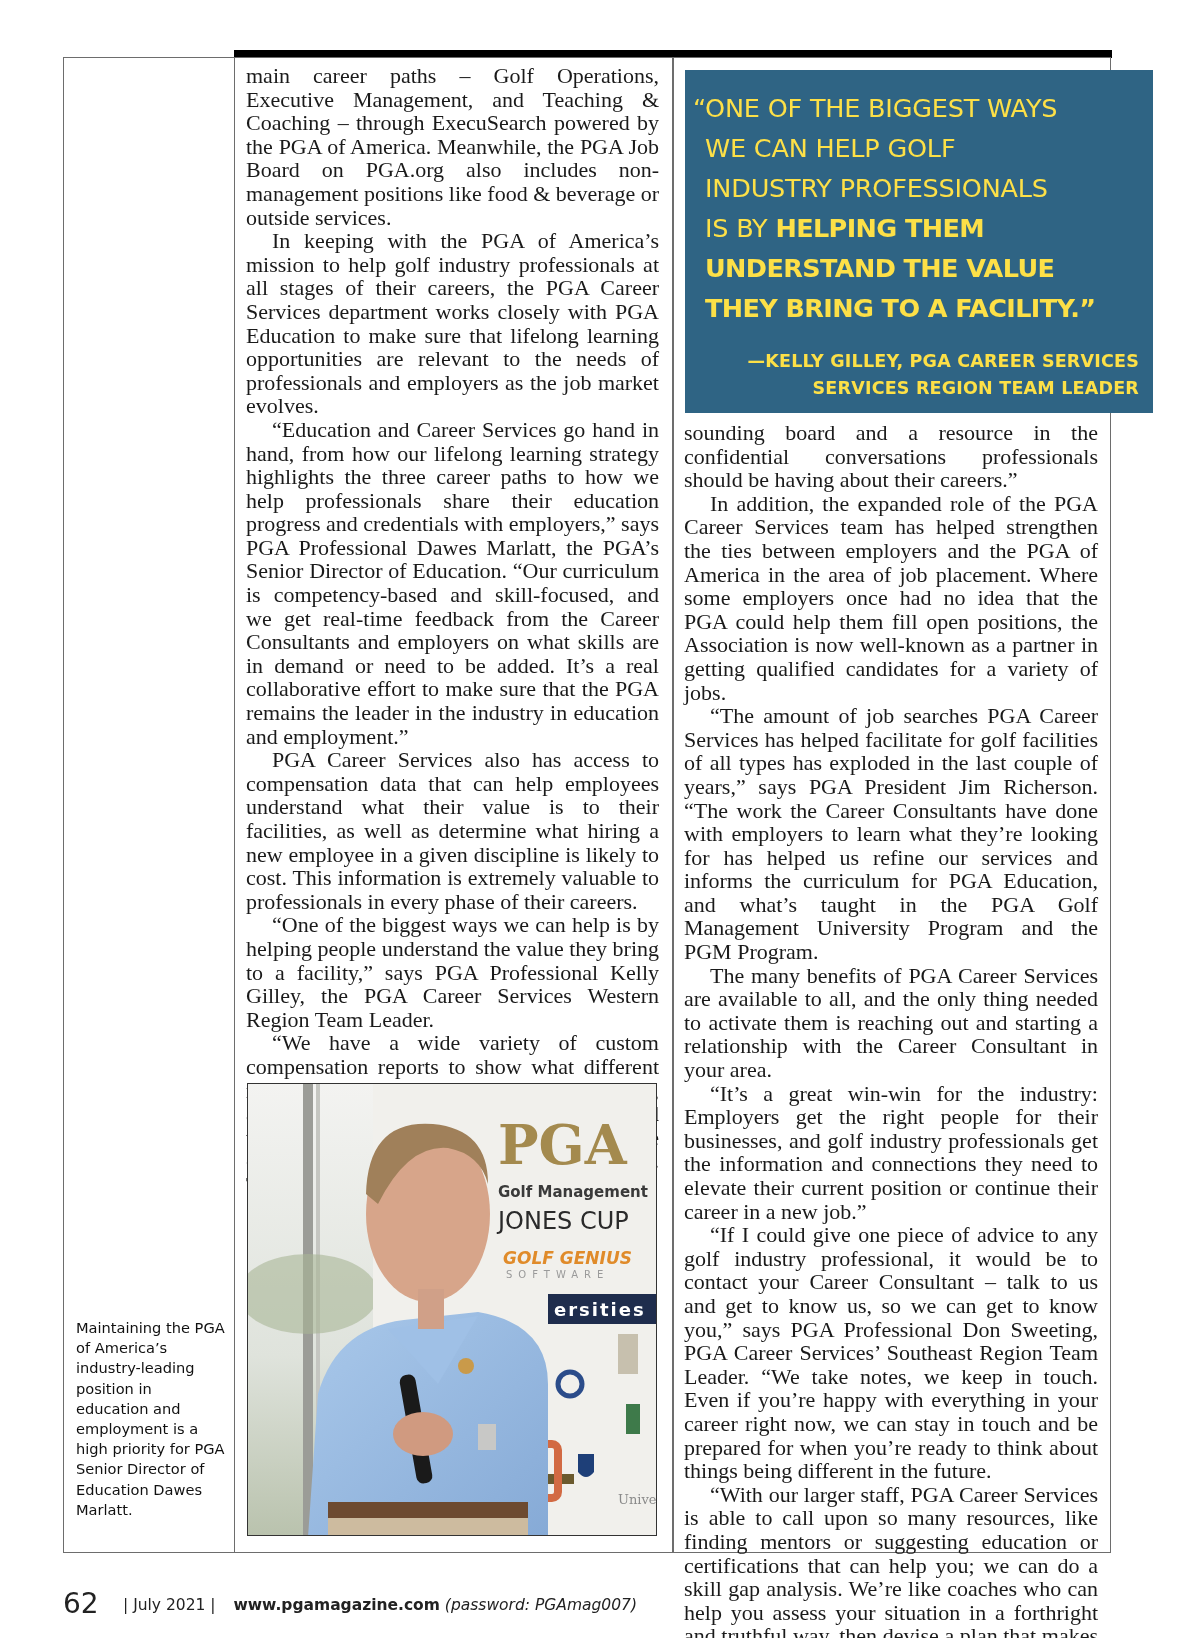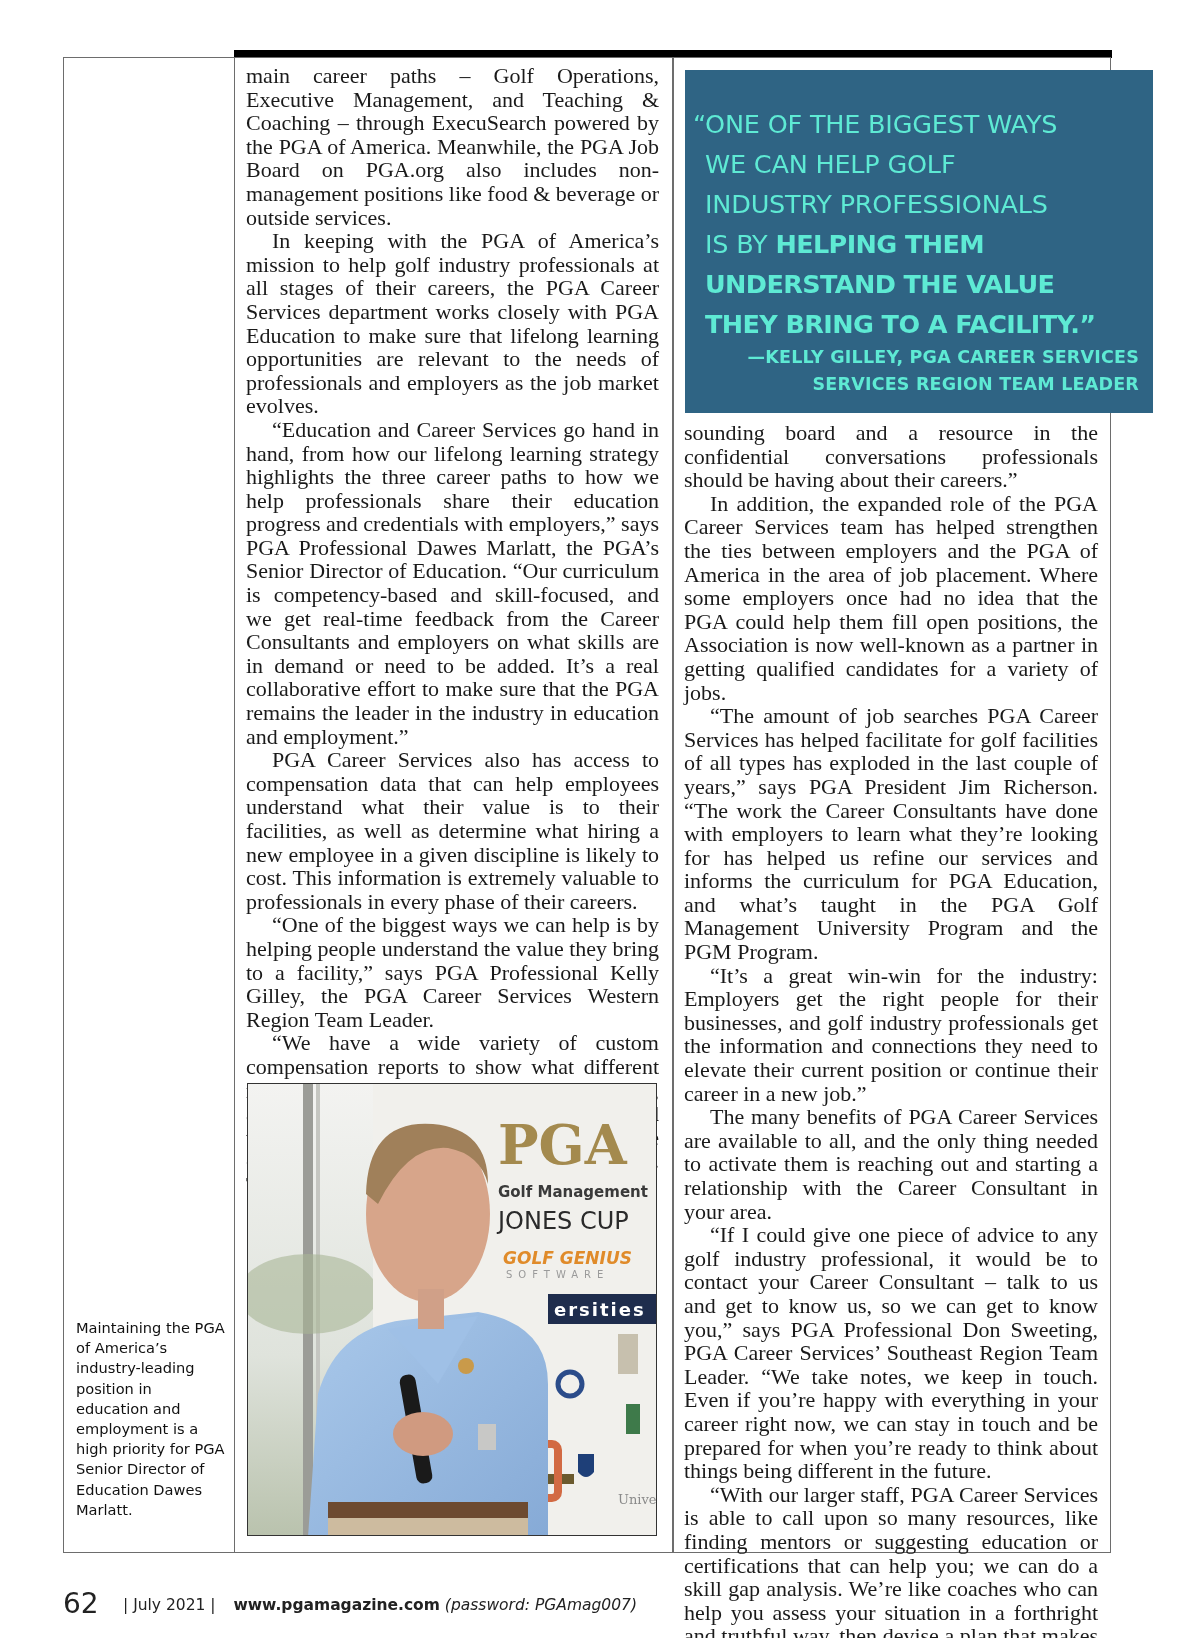--- a/index.html
+++ b/index.html
@@ -14,26 +14,26 @@
   #col-divider { position: absolute; left: 672px; top: 57px; width: 1.5px; height: 1496px; background: #6d6d6d; }
   #top-bar { position: absolute; left: 234px; top: 50px; width: 878px; height: 8px; background: #000; }
 
   .column { position: absolute; font-size: 22px; line-height: 23.6px; color: #1a1a1a; text-align: justify; }
   #col-left { left: 246px; top: 64px; width: 413px; }
   #col-right { left: 684px; top: 421px; width: 414px; }
   .column p { margin: 0; text-indent: 26px; }
   .column p.no-indent { text-indent: 0; }
 
   #pullquote { position: absolute; left: 685px; top: 70px; width: 468px; height: 343px;
-    background: #2f6484; color: #5eead4; box-sizing: border-box; padding: 34px 14px 0 8px; }
+    background: #2f6484; color: #fde047; box-sizing: border-box; padding: 18px 14px 0 8px; }
   #pullquote .quote { font-size: 25.5px; line-height: 40px; letter-spacing: -0.2px; margin-left: 0; }
   #pullquote .quote .line { display: block; padding-left: 12px; }
   #pullquote .quote .line.first { padding-left: 0; }
   #pullquote .quote b { font-weight: 900; letter-spacing: -0.6px; }
-  #pullquote .attrib { text-align: right; font-size: 17.5px; line-height: 27px; font-weight: bold; letter-spacing: 0.2px; margin-top: 0; }
+  #pullquote .attrib { text-align: right; font-size: 17.5px; line-height: 27px; font-weight: bold; letter-spacing: 0.2px; margin-top: 20px; }
 
   #photo { position: absolute; left: 247px; top: 1083px; width: 410px; height: 453px;
     border: 1.5px solid #333; box-sizing: border-box; overflow: hidden; background: #fef9c3; }
 
   #caption { position: absolute; left: 76px; top: 1318px; width: 150px; font-size: 14.6px; line-height: 20.2px; color: #111; }
 
   #footer { position: absolute; left: 63px; top: 1587px; height: 40px; color: #222; white-space: nowrap; }
   #footer .page-num { font-size: 28px; position: absolute; left: 0; top: 0; }
   #footer .info { position: absolute; left: 60px; top: 9px; font-size: 15.5px; }
   #footer .info .url { font-weight: bold; margin-left: 13px; }
@@ -68,22 +68,22 @@
   <div class="attrib">
     <div>—KELLY GILLEY, PGA CAREER SERVICES</div>
     <div>SERVICES REGION TEAM LEADER</div>
   </div>
 </div>
 
 <div id="col-right" class="column serif">
     <p class="no-indent">sounding board and a resource in the confidential conversations professionals should be having about their careers.”</p>
     <p>In addition, the expanded role of the PGA Career Services team has helped strengthen the ties between employers and the PGA of America in the area of job placement.  Where some employers once had no idea that the PGA could help them fill open positions, the Association is now well-known as a partner in getting qualified candidates for a variety of jobs.</p>
     <p>“The amount of job searches PGA Career Services has helped facilitate for golf facilities of all types has exploded in the last couple of years,” says PGA President Jim Richerson.  “The work the Career Consultants have done with employers to learn what they’re looking for has helped us refine our services and informs the curriculum for PGA Education, and what’s taught in the PGA Golf Management University Program and the PGM Program.</p>
+    <p>The many benefits of PGA Career Services are available to all, and the only thing needed to activate them is reaching out and starting a relationship with the Career Consultant in your area.</p>
     <p>“It’s a great win-win for the industry: Employers get the right people for their businesses, and golf industry professionals get the information and connections they need to elevate their current position or continue their career in a new job.”</p>
-    <p>The many benefits of PGA Career Services are available to all, and the only thing needed to activate them is reaching out and starting a relationship with the Career Consultant in your area.</p>
     <p>“If I could give one piece of advice to any golf industry professional, it would be to contact your Career Consultant – talk to us and get to know us, so we can get to know you,” says PGA Professional Don Sweeting, PGA Career Services’ Southeast Region Team Leader.  “We take notes, we keep in touch.  Even if you’re happy with everything in your career right now, we can stay in touch and be prepared for when you’re ready to think about things being different in the future.</p>
     <p>“With our larger staff, PGA Career Services is able to call upon so many resources, like finding mentors or suggesting education or certifications that can help you; we can do a skill gap analysis. We’re like coaches who can help you assess your situation in a forthright and truthful way, then devise a plan that makes use of these great tools.”</p>
   </div>
 
 <div id="photo">
   <svg width="410" height="453" viewBox="0 0 410 453">
     <defs>
       <linearGradient id="win" x1="0" y1="0" x2="0" y2="1">
         <stop offset="0" stop-color="#f3f3f1"></stop>
         <stop offset="0.6" stop-color="#dfe3dc"></stop>

